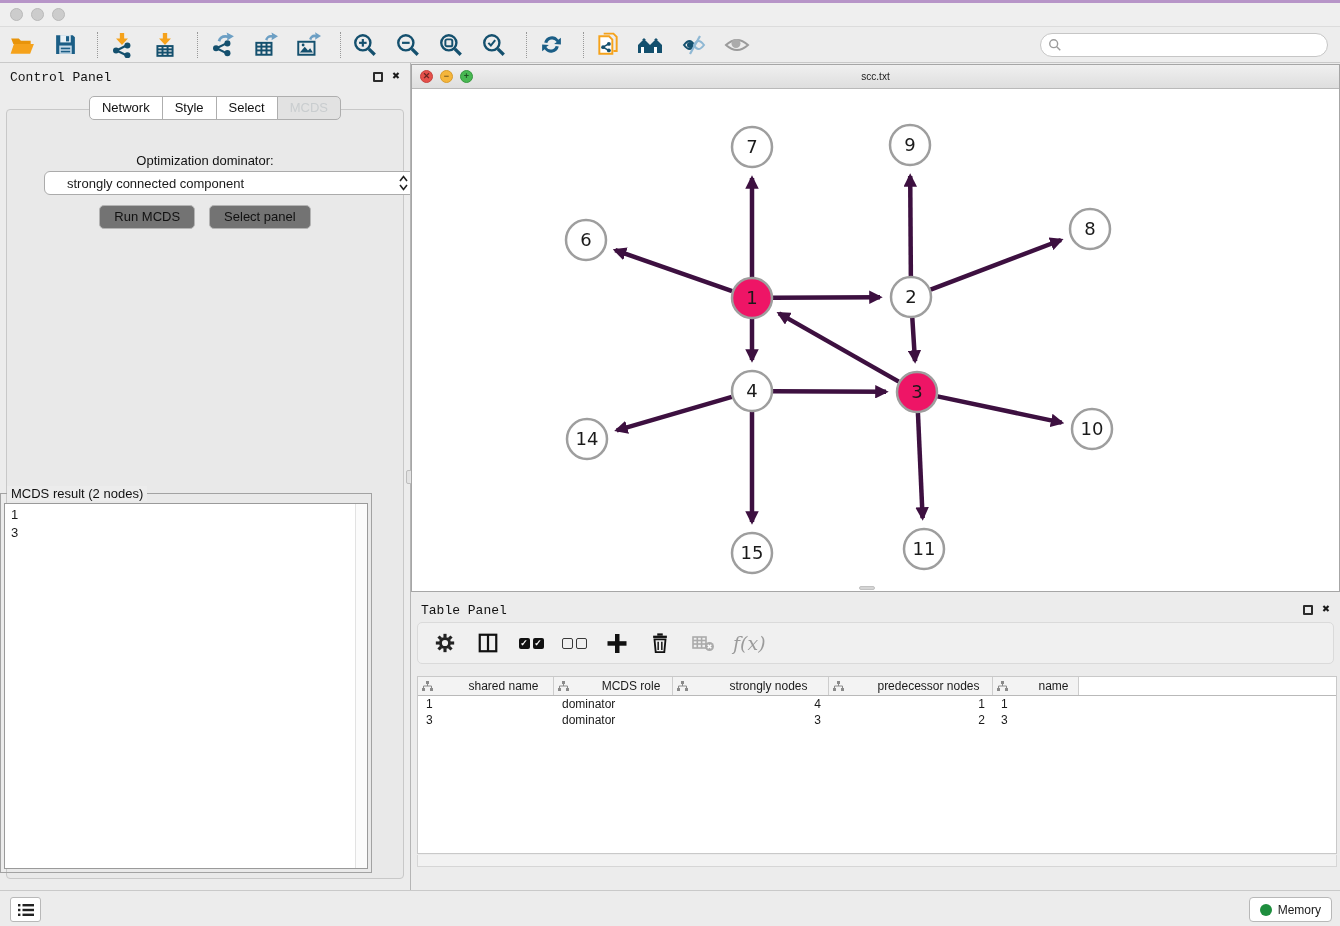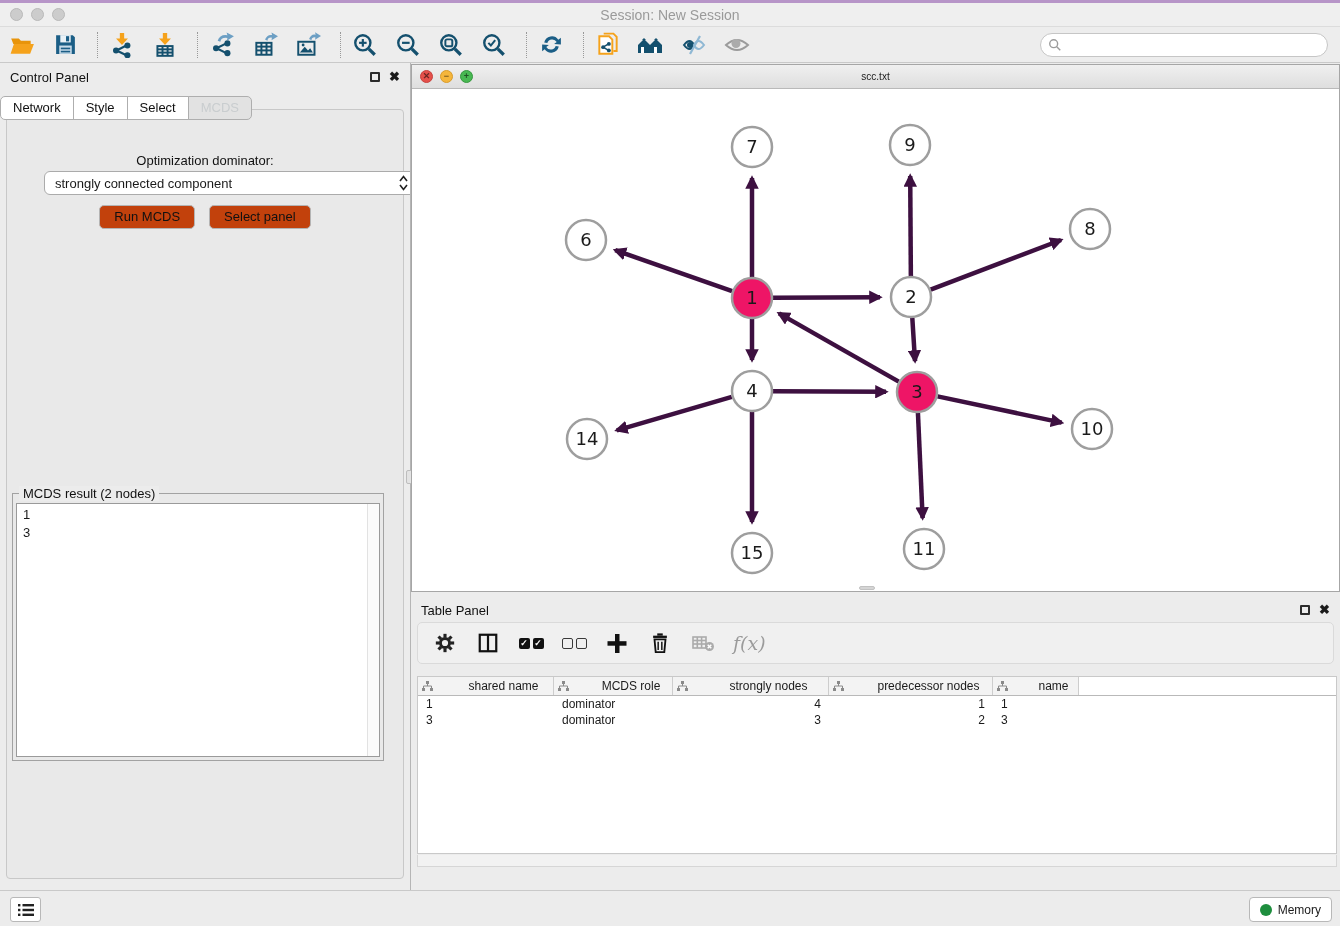--- a/index.html
+++ b/index.html
@@ -15,42 +15,42 @@
 
   .toolbar { position:absolute; left:0; top:27px; width:1340px; height:36px; background:#EDEDED; border-bottom:1px solid #C9C9C9; display:flex; align-items:center; padding-left:8px; }
   .tb-icon { width:28px; height:28px; display:flex; align-items:center; justify-content:center; margin-right:15px; flex:none; }
   .tb-sep { width:0; height:26px; border-left:1px dotted #999; margin:0 10px 0 3px; flex:none; }
   .searchbox { margin-left:auto; margin-right:12px; width:288px; height:24px; background:#fff; border:1px solid #C6C6C6; border-radius:12px; display:flex; align-items:center; padding-left:7px; }
   .searchbox svg { flex:none; }
   .searchbox input { border:none; outline:none; background:transparent; font-size:12px; width:240px; margin-left:4px; font-family:"Liberation Sans",sans-serif; }
 
   
   .control-panel { position:absolute; left:0; top:63px; width:410px; height:827px; background:#ECECEC; }
-  .panel-head { height:28px; display:flex; align-items:center; padding:0 10px; }
+  .panel-head { height:28px; display:flex; align-items:center; padding:0 10px;font-family:Liberation Mono, monospace; }
   .panel-head .ttl { font-size:13px; color:#111; }
   .head-icons { margin-left:auto; display:flex; align-items:center; gap:9px; }
   .float-ic { width:10px; height:10px; border:2px solid #2b2b2b; border-radius:1px; }
   .close-ic { font-size:13px; font-weight:bold; color:#1b1b1b; line-height:10px; }
 
-  .seg { display:flex; justify-content:flex-start; }
+  .seg { display:flex; justify-content:center;margin-left:20px; }
   .seg .tab { font-size:13px; padding:3px 12px 4px; background:#fff; border:1px solid #AEAEAE; margin-left:-1px; color:#111; white-space:nowrap; }
   .seg .tab:first-child { border-radius:5px 0 0 5px; margin-left:0; }
   .seg .tab:last-child { border-radius:0 5px 5px 0; }
   .seg .tab.active { background:#E2E2E2; color:#C9CDCF; }
 
   .cp-tabs { position:absolute; left:0; right:0; top:33px; z-index:2; }
   .cp-recess { position:absolute; left:6px; right:6px; top:46px; bottom:11px; background:#E9E9E9; border:1px solid #C8C8C8; border-radius:4px; }
 
   .opt-label { position:absolute; top:90px; left:0; right:0; text-align:center; font-size:13px; color:#111; }
-  .dropdown { position:absolute; left:44px; top:108px; width:372px; height:24px; background:#fff; border:1px solid #ABABAB; border-radius:6px; display:flex; align-items:center; padding-left:10px; font-size:13px; }
+  .dropdown { position:absolute; left:44px; top:108px; width:372px; height:24px; background:#fff; border:1px solid #ABABAB; border-radius:6px; display:flex; align-items:center; padding-left:22px; font-size:13px; }
   .dd-chev { margin-left:auto; margin-right:7px; }
-  .btn { background:#c2410c; border:1px solid #B4B4B4; border-radius:5px; font-size:13px; padding:3px 14px 4px; color:#111; font-family:"Liberation Sans",sans-serif; }
+  .btn { background:#737373; border:1px solid #B4B4B4; border-radius:5px; font-size:13px; padding:3px 14px 4px; color:#111; font-family:"Liberation Sans",sans-serif; }
   .cp-btnrow { position:absolute; top:142px; left:0; right:0; display:flex; justify-content:center; gap:14px; }
 
-  .groupbox { position:absolute; left:12px; top:430px; width:372px; height:268px; border:1px solid #A2A2A2; }
+  .groupbox { position:absolute; left:0; top:430px; width:372px; height:380px; border:1px solid #A2A2A2; }
   .groupbox .legend { position:absolute; top:-8px; left:6px; background:#ECECEC; padding:0 4px; font-size:13px; color:#111; }
   .result-area { position:absolute; left:3px; top:9px; right:3px; bottom:3px; background:#fff; border:1px solid #9a9a9a; font-size:13px; line-height:18px; padding:2px 6px; white-space:pre-line; }
   .result-scroll { position:absolute; top:10px; bottom:4px; right:4px; width:12px; background:#FBFBFB; border-left:1px solid #E2E2E2; }
 
   .v-divider { position:absolute; left:410px; top:63px; width:1px; height:827px; background:#B5B5B5; }
   .v-handle { position:absolute; left:406px; top:470px; width:9px; height:14px; background:#E3E3E3; border:1px solid #BDBDBD; border-radius:2px; }
 
   
   .net-window { position:absolute; left:411px; top:64px; width:929px; height:528px; background:#fff; border:1px solid #A6A6A6; }
   .net-titlebar { position:absolute; left:0; top:0; right:0; height:24px; background:linear-gradient(#F0F0F0,#DEDEDE); border-bottom:1px solid #B9B9B9; display:flex; align-items:center; }
@@ -93,21 +93,20 @@
 </head>
 <body>
 
 <div class="accent-strip"></div>
 <div class="titlebar">
   <div class="traffic">
     <div class="tl-dot"></div>
     <div class="tl-dot"></div>
     <div class="tl-dot"></div>
   </div>
-  <div class="win-title">Session: New Session</div>
 </div>
 
 <div class="toolbar">
 
   <div class="tb-icon">
     <svg width="26" height="26" viewBox="0 0 24 24">
         <path d="M2 6 h7 l2 2 h9 v3 H4 Z" fill="#E8940A"></path>
         <path d="M1.5 20 L4.5 11 H23 L19.5 20 Z" fill="#F5A21B"></path>
       </svg>
   </div>

